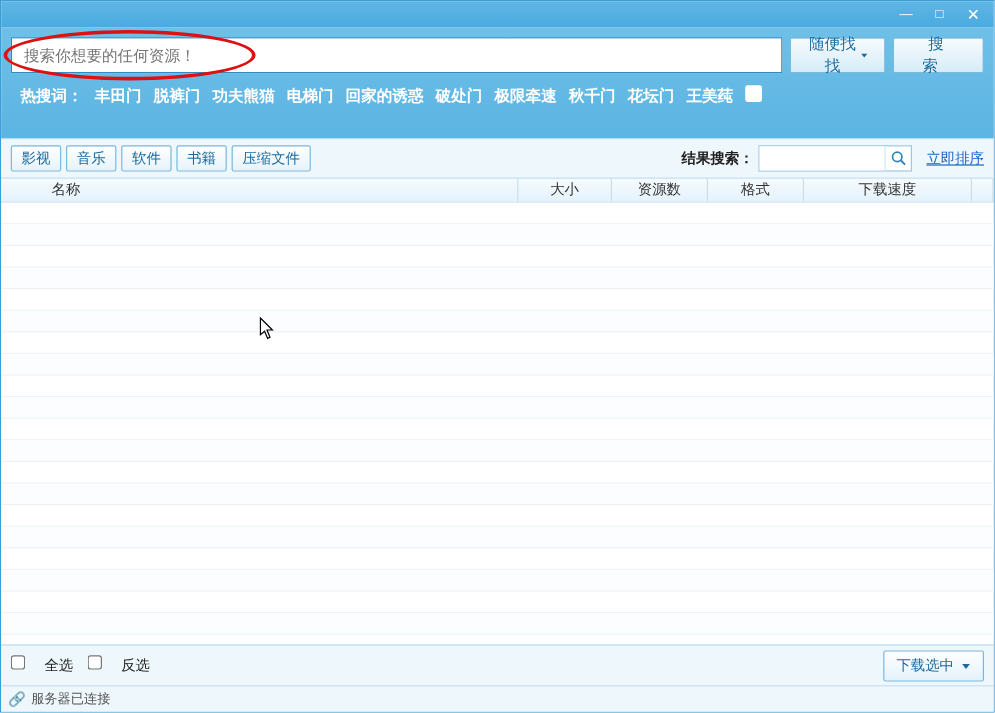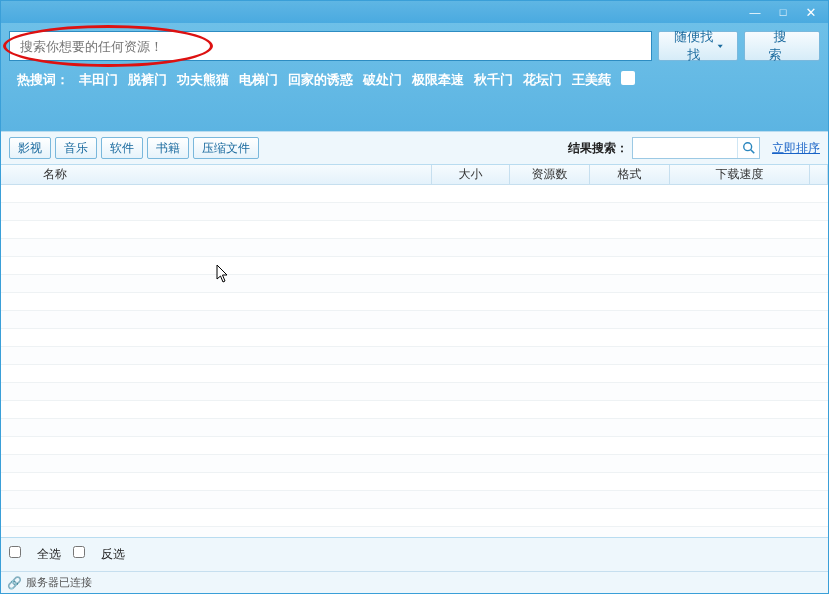--- a/index.html
+++ b/index.html
@@ -6,21 +6,21 @@
 body { width: 829px; height: 594px; overflow: hidden; background: #fff; }
 
 .window { width: 829px; height: 594px; border: 1px solid #3a9fd8; display: flex; flex-direction: column; }
 
 
 .titlebar { height: 22px; background: linear-gradient(#5fb6e4, #4aaae0); display: flex; justify-content: flex-end; align-items: center; padding-right: 4px; gap: 2px; }
 .win-btn { width: 26px; height: 16px; display: flex; align-items: center; justify-content: center; color: #fff; font-size: 11px; cursor: pointer; border-radius: 2px; }
 .win-btn.close { font-size: 13px; }
 
 
-.search-area { background: linear-gradient(#6ec0e8, #5cb4e2); padding: 8px 8px 20px 8px; position: relative; }
+.search-area { background: linear-gradient(#6ec0e8, #5cb4e2); padding: 8px 8px 4px 8px; position: relative; }
 .search-row { display: flex; gap: 6px; align-items: center; }
 .search-input { flex: 1; height: 30px; border: 1px solid #2d8cc2; background: #fff; padding: 0 10px; font-size: 13px; color: #aaa; }
 .red-circle { position: absolute; top: 2px; left: 2px; width: 210px; height: 42px; border: 3px solid #d11; border-radius: 50%; pointer-events: none; }
 .btn { height: 30px; padding: 0 14px; background: linear-gradient(#f7fbfe, #d6ecf8); border: 1px solid #7ab8dc; color: #1a6a9e; font-size: 13px; cursor: pointer; display: inline-flex; align-items: center; gap: 2px; border-radius: 2px; }
 .btn-search { width: 76px; justify-content: center; letter-spacing: 14px; text-indent: 10px; }
 .btn-random { width: 80px; justify-content: center; }
 
 
 .hotwords { padding: 10px 8px 22px 8px; font-size: 13px; color: #fff; display: flex; gap: 10px; flex-wrap: wrap; font-weight: bold; }
 .hotwords a { color: #fff; text-decoration: none; cursor: pointer; }
@@ -171,20 +171,26 @@
     <div class="checks">
       <label class="chk">
         <input type="checkbox" style="">
         <span>全选</span>
       </label>
       <label class="chk">
         <input type="checkbox" style="">
         <span>反选</span>
       </label>
     </div>
+    <button class="dl-btn">
+      <span>下载选中</span>
+      <svg class="tri" viewBox="0 0 10 10">
+          <path d="M1 3 L5 8 L9 3 Z" fill="#1a6a9e"></path>
+        </svg>
+    </button>
   </div>
 
   <div class="statusbar">
     <span class="link-icon">🔗</span>
     <span>服务器已连接</span>
   </div>
 
 </div>
 
 <div class="cursor" style="left:216px; top:264px;">

